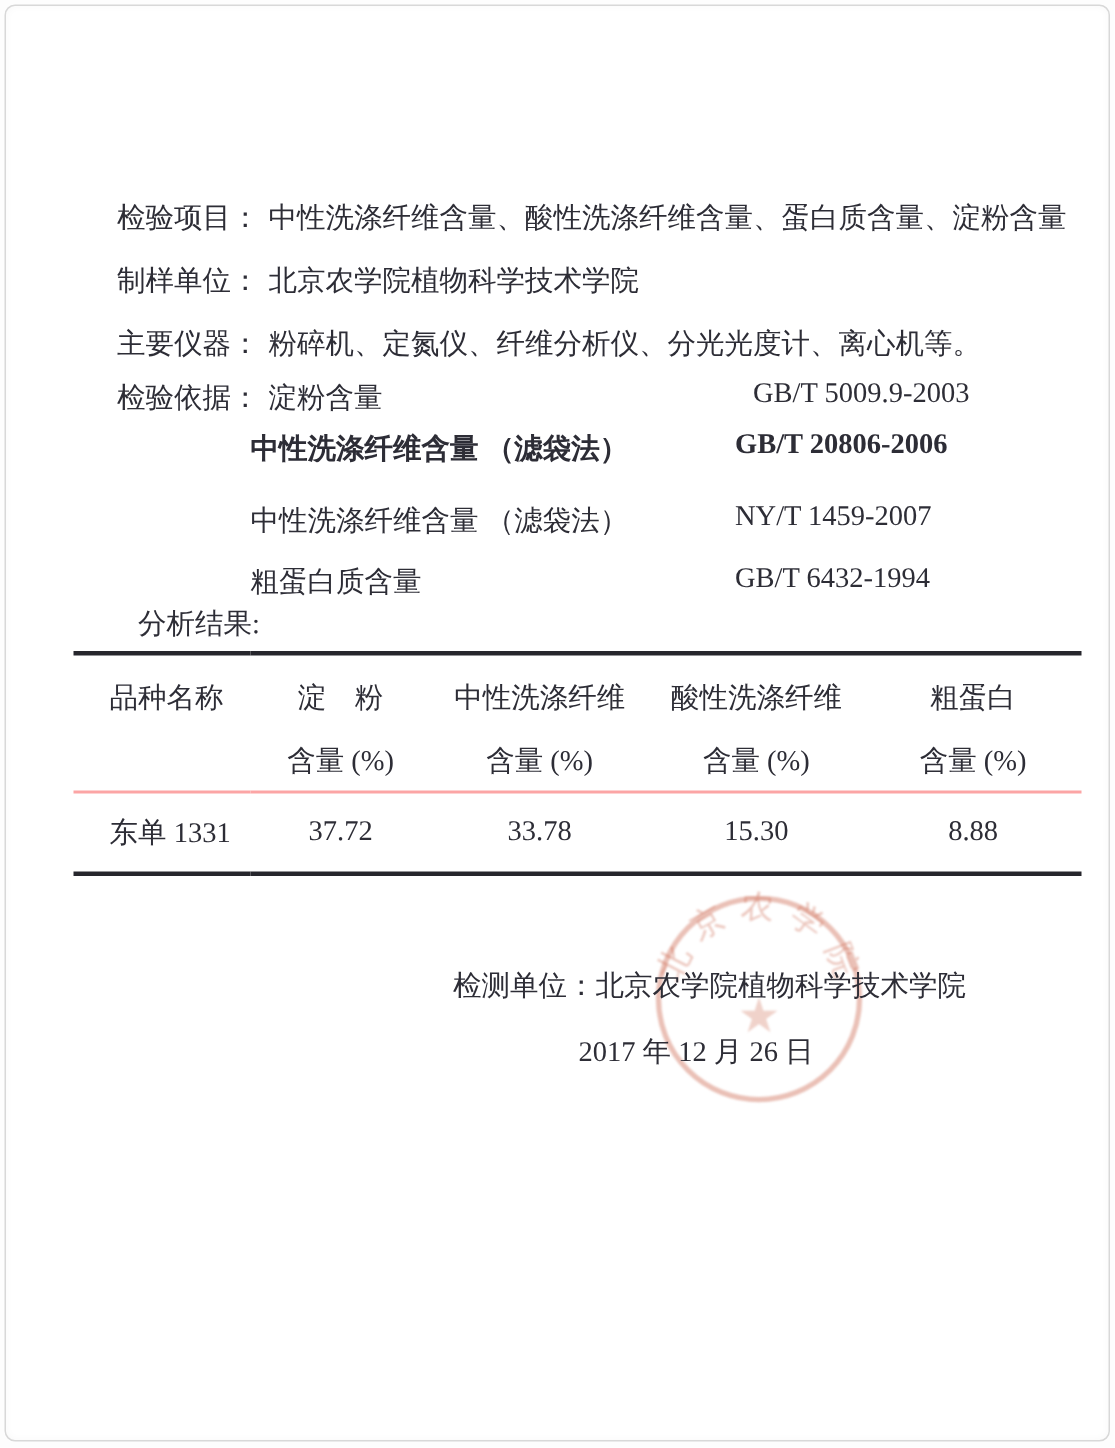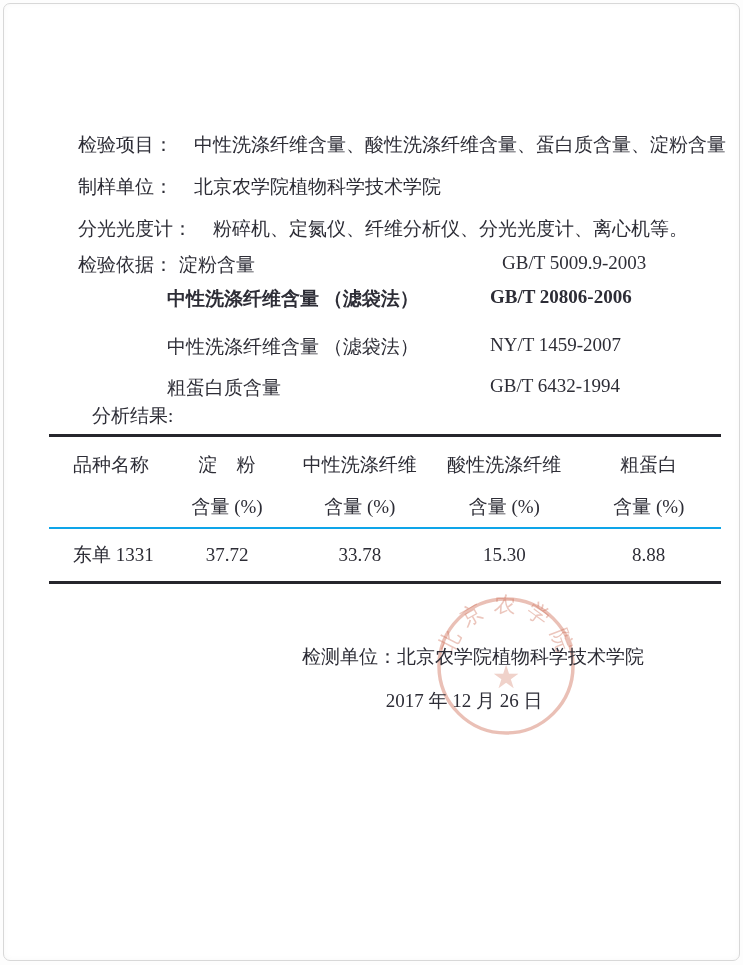--- a/index.html
+++ b/index.html
@@ -31,21 +31,21 @@
   }
   .body-text {
     font-size: 19px;
     color: #2d2d36;
     white-space: nowrap;
   }
   .info-line { left: 74px; }
   .info-line-1 { top: 128px; }
   .info-line-2 { top: 170px; }
   .info-line-3 { top: 212px; }
-  .info-label { margin-right: 21px; }
+  .info-label { margin-right: 6px; }
   .basis-label { left: 74px; top: 248px; }
   .basis-item { left: 163px; }
   .basis-standard {
     left: 486px;
     font-family: "Liberation Serif", "DejaVu Serif", serif;
     text-align: center;
   }
   .basis-row-1 { top: 248px; margin-left: 12px; }
   .basis-row-2 { top: 282px; font-weight: bold; }
   .basis-row-3 { top: 330px; }
@@ -66,21 +66,21 @@
     vertical-align: middle;
     padding: 0;
     white-space: nowrap;
   }
   .results-table td.first-col {
     text-align: left;
     padding-left: 24px;
   }
   .results-table tr.header-row-1 td { height: 44px; padding-top: 6px; }
   .results-table tr.header-row-2 td { height: 40px; }
-  .results-table thead tr.header-row-2 { border-bottom: 2px solid #0ea5e9; }
+  .results-table thead tr.header-row-2 { border-bottom: 2px solid #fca5a5; }
   .results-table tr.data-row td { height: 52px; }
   .footer-unit { left: 298px; top: 640px; }
   .footer-date {
     left: 298px; top: 684px;
     width: 324px;
     text-align: center;
   }
   .stamp {
     left: 428px; top: 588px;
     width: 148px; height: 148px;
@@ -96,21 +96,21 @@
 
   <div class="abs body-text info-line info-line-1">
     <span class="info-label">检验项目：</span><span>中性洗涤纤维含量、酸性洗涤纤维含量、蛋白质含量、淀粉含量</span>
   </div>
 
   <div class="abs body-text info-line info-line-2">
     <span class="info-label">制样单位：</span><span>北京农学院植物科学技术学院</span>
   </div>
 
   <div class="abs body-text info-line info-line-3">
-    <span class="info-label">分光光度计：</span><span>粉碎机、定氮仪、纤维分析仪、分光光度计、离心机等。</span>
+    <span class="info-label">主要仪器：</span><span>粉碎机、定氮仪、纤维分析仪、分光光度计、离心机等。</span>
   </div>
 
   <div class="abs body-text basis-label">检验依据：</div>
 
   <div class="abs body-text basis-item basis-row-1">淀粉含量</div>
   <div class="abs body-text basis-standard basis-row-1">GB/T 5009.9-2003</div>
 
   <div class="abs body-text basis-item basis-row-2">中性洗涤纤维含量 （滤袋法）</div>
   <div class="abs body-text basis-standard basis-row-2">GB/T 20806-2006</div>
 

